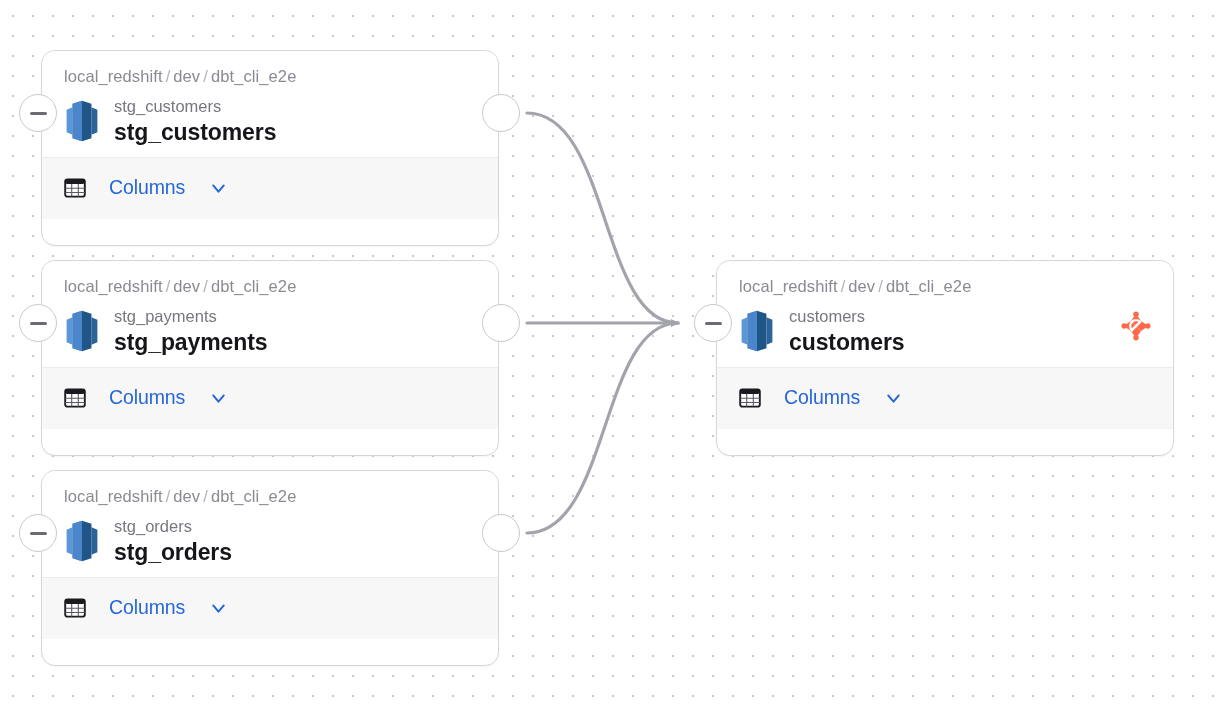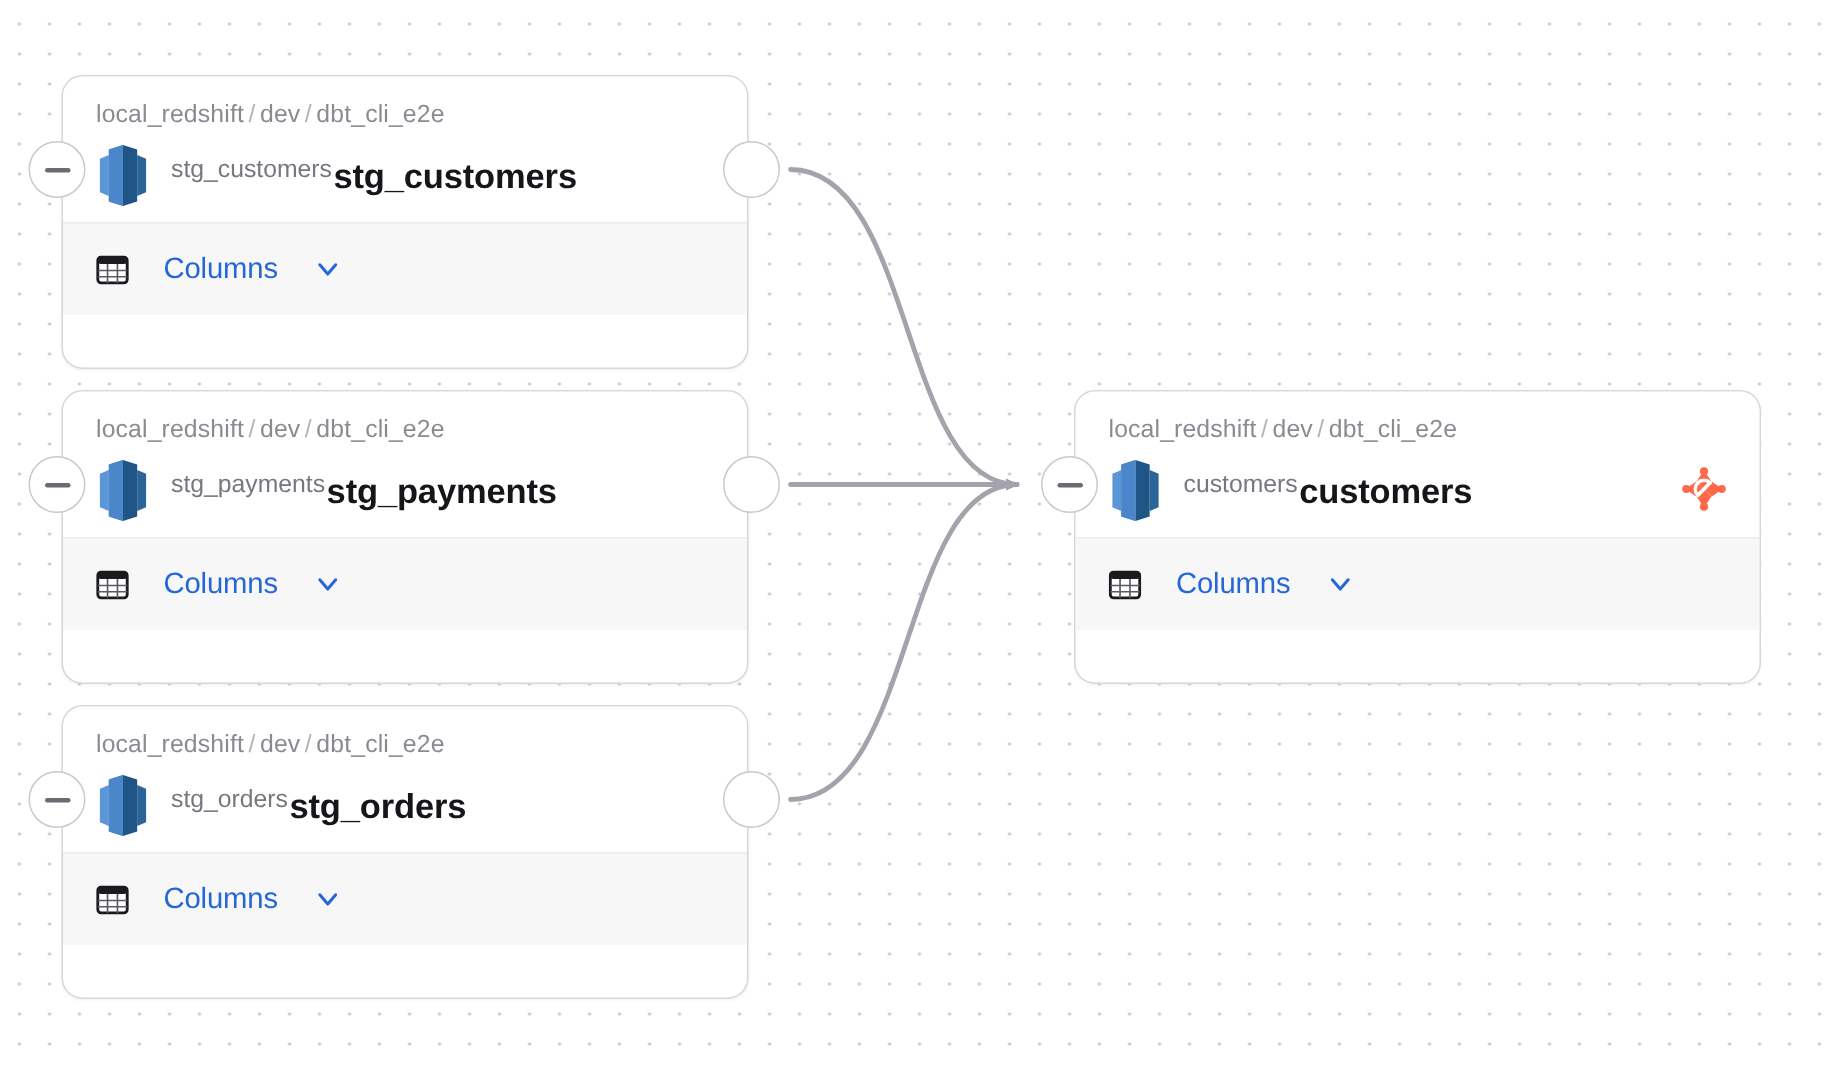--- a/index.html
+++ b/index.html
@@ -79,21 +79,21 @@
 
   .warehouse-icon {
     flex: 0 0 auto;
     width: 36px;
     height: 42px;
     display: block;
   }
 
   .node-titles {
     display: flex;
-    flex-direction: row;
+    flex-direction: column;
     gap: 1px;
     min-width: 0;
     flex: 1 1 auto;
   }
 
   .node-subtitle {
     font-size: 16.5px;
     color: #77777f;
     line-height: 1.25;
     white-space: nowrap;

